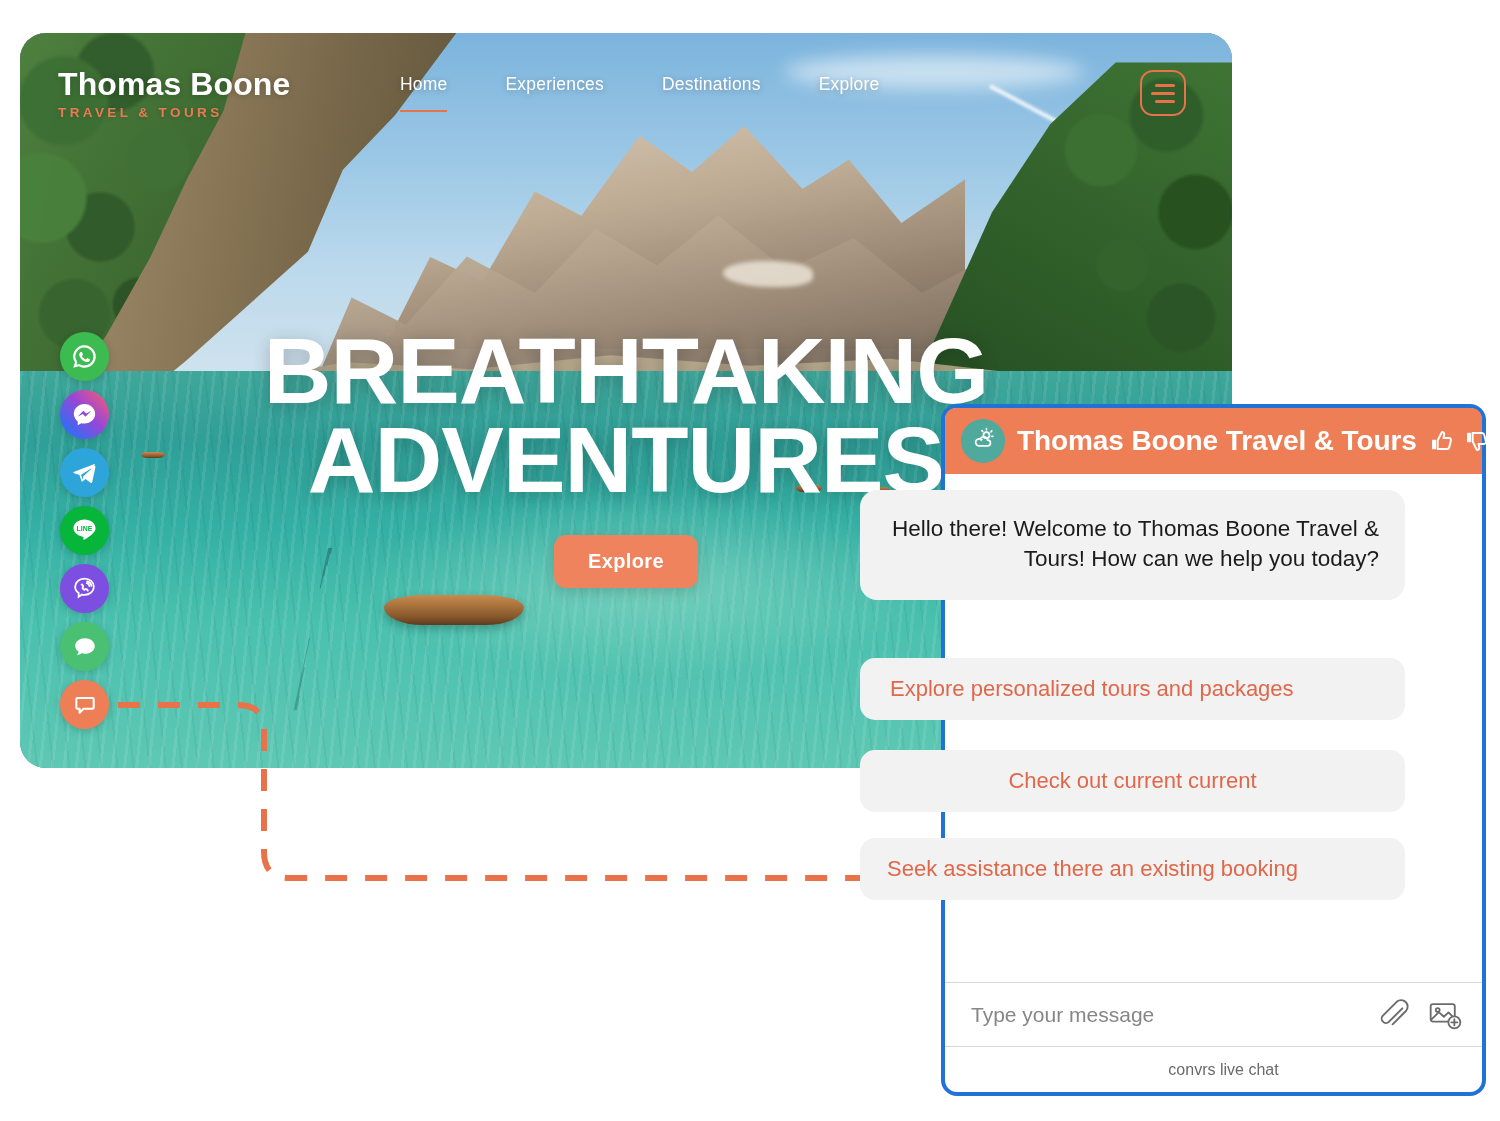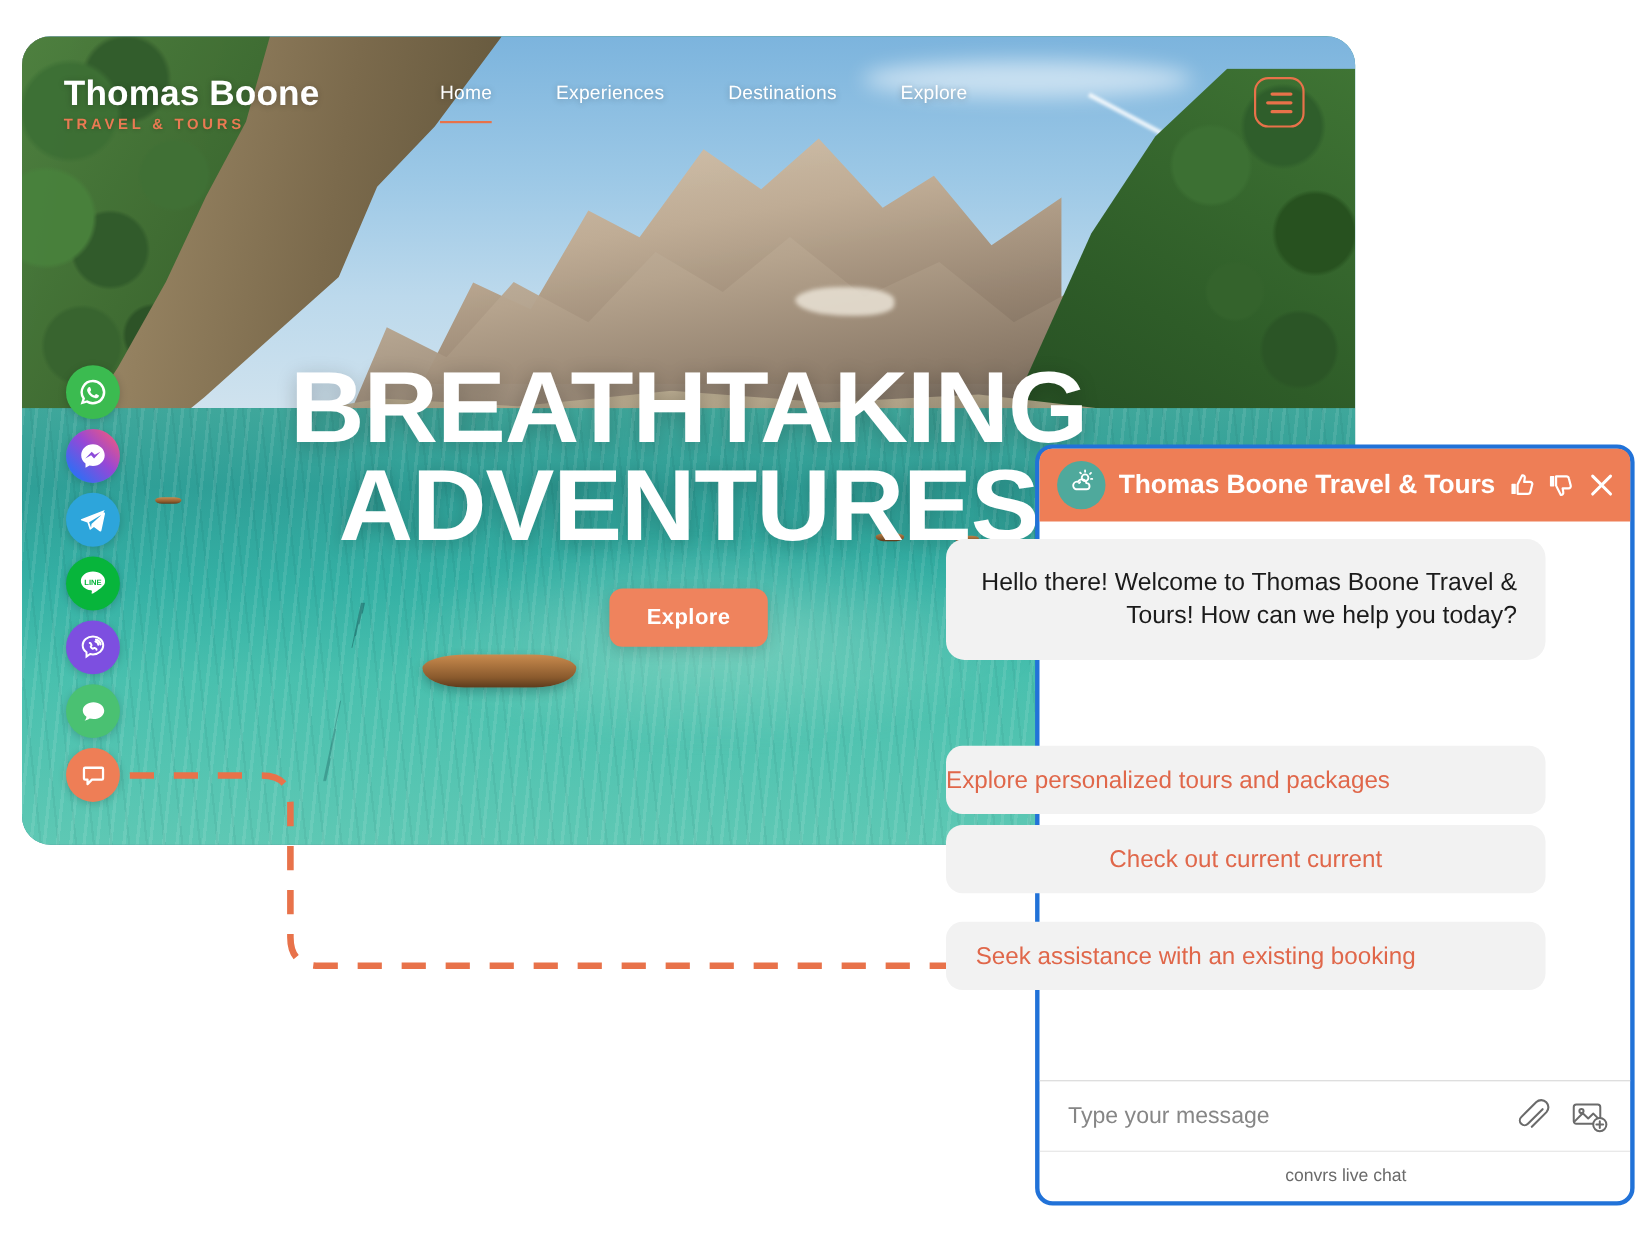--- a/index.html
+++ b/index.html
@@ -226,21 +226,21 @@
   }
   .chat-header {
     height: 66px; background: #ee7e56; border-radius: 11px 11px 0 0;
     display: flex; align-items: center; padding: 0 17px 0 16px; gap: 12px;
   }
   .chat-avatar {
     width: 44px; height: 44px; border-radius: 50%; background: #4fa99c;
     display: flex; align-items: center; justify-content: center; flex: none;
   }
   .chat-title {
-    color: #fff; font-size: 24px; font-weight: 700; letter-spacing: -.1px; white-space: nowrap;
+    color: #fff; font-size: 28px; font-weight: 700; letter-spacing: -.1px; white-space: nowrap;
   }
   .header-actions { margin-left: auto; display: flex; align-items: center; gap: 7px; }
   .hicon { cursor: pointer; display: flex; align-items: center; justify-content: center; }
 
   .chat-body {
     position: relative; height: calc(100% - 66px - 64px - 46px);
     padding-top: 16px;
   }
   .bubble-row { position: relative; }
   .bubble {
@@ -249,21 +249,21 @@
   }
   .msg-bubble {
     left: -85px; top: 0; width: 545px; padding: 24px 26px 26px 30px;
     font-size: 22.5px; line-height: 1.33; border-radius: 17px; text-align: right;
   }
   .qr {
     position: absolute; background: #f2f2f2; color: #e0674a;
     font-size: 22px; font-weight: 500; border-radius: 15px;
     display: flex; align-items: center; cursor: pointer; box-sizing: border-box;
   }
-  .qr1 { left: -85px; top: 188px; width: 545px; height: 62px; }
+  .qr1 { left: -85px; top: 168px; width: 545px; height: 62px; padding-left: 30px; }
   .qr2 { left: -85px; top: 260px; width: 545px; height: 62px; justify-content: center; }
   .qr3 { left: -85px; top: 348px; width: 545px; height: 62px; padding-left: 27px; }
 
   .chat-input {
     position: absolute; left: 0; bottom: 46px; width: 100%; height: 64px;
     border-top: 1px solid #d6d6d6; display: flex; align-items: center;
     padding: 0 18px 0 26px; gap: 16px;
   }
   .msg-field {
     flex: 1; border: none; outline: none; background: transparent;
@@ -433,21 +433,21 @@
 
     <div class="chat-body">
       <div class="bubble-row">
 
         <div class="bubble msg-bubble">Hello there! Welcome to Thomas Boone Travel &amp; Tours! How can we help you today?</div>
 
         <div class="qr qr1">Explore personalized tours and packages</div>
 
         <div class="qr qr2">Check out current current</div>
 
-        <div class="qr qr3">Seek assistance with an existing booking</div>
+        <div class="qr qr3">Seek assistance there an existing booking</div>
       </div>
     </div>
 
     <div class="chat-input">
       <input class="msg-field" type="text" placeholder="Type your message" style="">
       <span class="hicon">
         <svg width="34" height="34" viewBox="0 0 24 24" fill="none" stroke="#6b6b6b" stroke-width="1.35" stroke-linecap="round">
           <path d="M18.6 7.3 9.2 16.7a3 3 0 0 1-4.3-4.3l9.7-9.7a4.6 4.6 0 0 1 6.5 6.5l-9.4 9.4"></path>
         </svg>
       </span>

